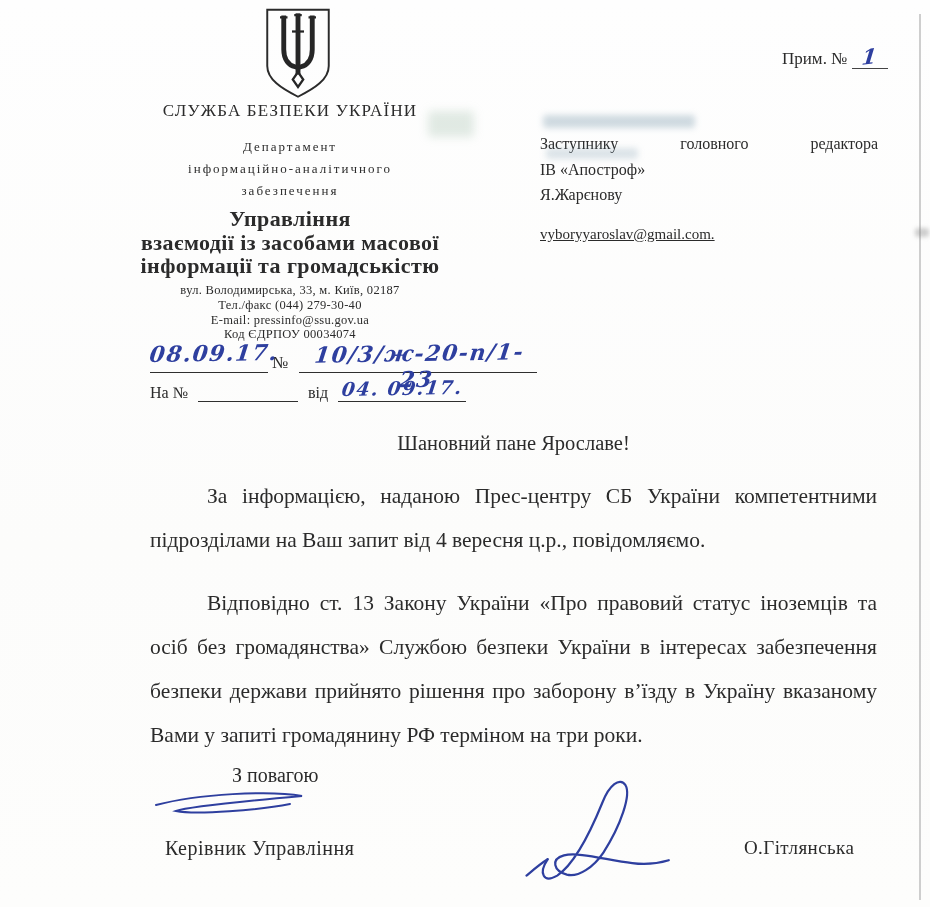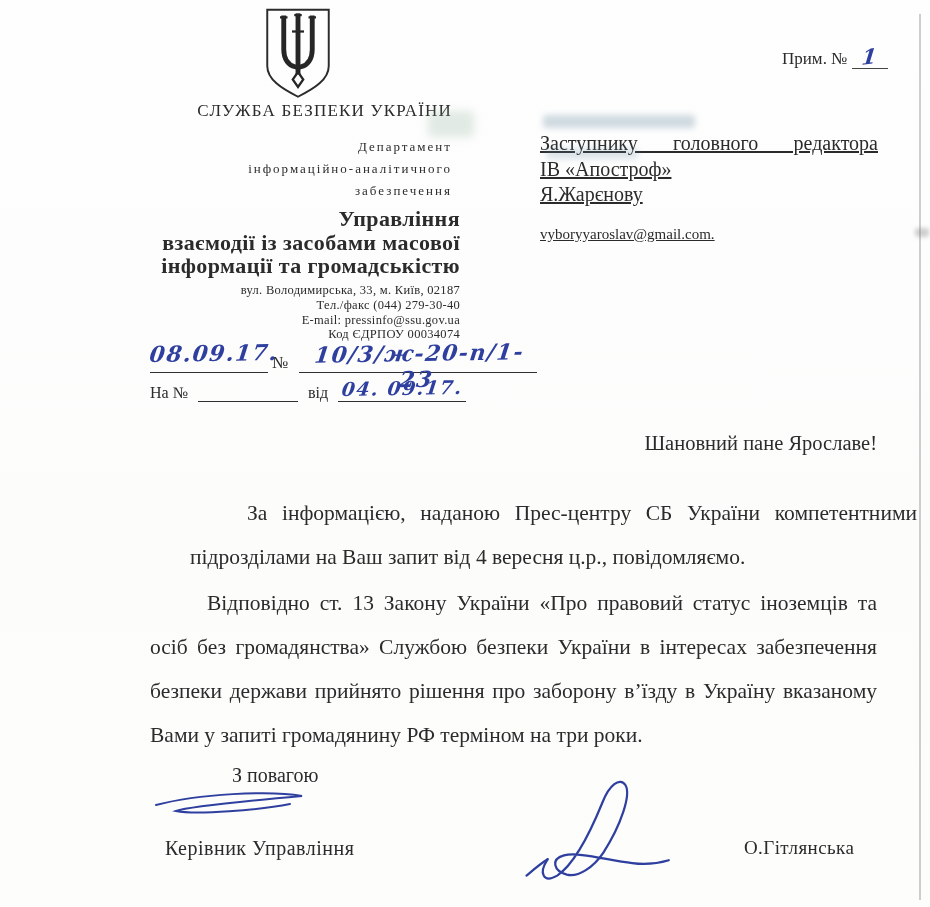--- a/index.html
+++ b/index.html
@@ -4,21 +4,21 @@
 <style>
   :root { --ink:#2e3f9f; --text:#2b2b2b; }
   html,body { margin:0; padding:0; background:#e9e9e9; }
   .page {
     position:relative; width:930px; height:907px; margin:0 auto;
     background:linear-gradient(180deg,#fefefe 0%,#fcfcfb 60%,#fdfdfc 100%);
     font-family:"Liberation Serif", serif; color:var(--text); overflow:hidden;
   }
   .abs { position:absolute; }
   .pre { white-space:pre-line; }
-  .center { text-align:right; }
+  .center { text-align:center; }
 
   
   .emblem { left:252px; top:6px; width:92px; height:96px; }
   .org-name { left:128px; top:101px; width:324px; font-size:17px; letter-spacing:1.2px; }
   .department { left:128px; top:136px; width:324px; font-size:13px; line-height:22px; letter-spacing:2px; }
   .division { left:120px; top:207px; width:340px; font-size:22px; font-weight:bold; line-height:23.5px; letter-spacing:.4px; }
   .contact { left:120px; top:283px; width:340px; font-size:12.5px; line-height:14.8px; letter-spacing:.3px; }
 
   
   .ref-line { left:150px; top:340px; width:420px; height:34px; font-size:17px; }
@@ -34,28 +34,28 @@
   .reply-blank { width:100px; height:20px; margin:0 6px; }
   .reply-date-slot { width:128px; height:24px; margin-left:6px; }
   .reply-line .hw { font-size:19px; }
 
   
   .copy-note { left:782px; top:44px; font-size:17px; }
   .copy-num-slot { width:36px; height:24px; border-bottom:1.4px solid #444; }
   .copy-note .hw { font-size:21px; transform:skewX(-14deg) rotate(-8deg); }
 
   
-  .recipient { left:540px; top:131px; width:338px; font-size:20px; line-height:25.5px;text-decoration:underline; }
+  .recipient { left:540px; top:131px; width:338px; font-size:16px; line-height:25.5px; }
   .recipient .just { text-align:justify; text-align-last:justify; }
   .recipient-email { left:540px; top:226px; width:360px; font-size:15px;text-decoration:underline; }
 
   
   .salutation { left:150px; top:432px; width:727px; font-size:20.5px; }
   .para { left:150px; top:0; width:727px; font-size:21.5px; line-height:44px; text-align:justify; text-indent:57px; }
-  .para1 { top:491px;margin-left:40px; }
+  .para1 { top:474px; }
   .para2 { top:581px; }
 
   
   .regards { left:196px; top:764px; font-size:20px;margin-left:36px; }
   .flourish { left:148px; top:786px; width:165px; height:42px; }
   .position-title { left:165px; top:837px; font-size:20px; letter-spacing:.5px; }
   .signature { left:518px; top:766px; width:165px; height:125px; }
   .signer { left:744px; top:837px; font-size:19px; letter-spacing:.4px; }
 
   

